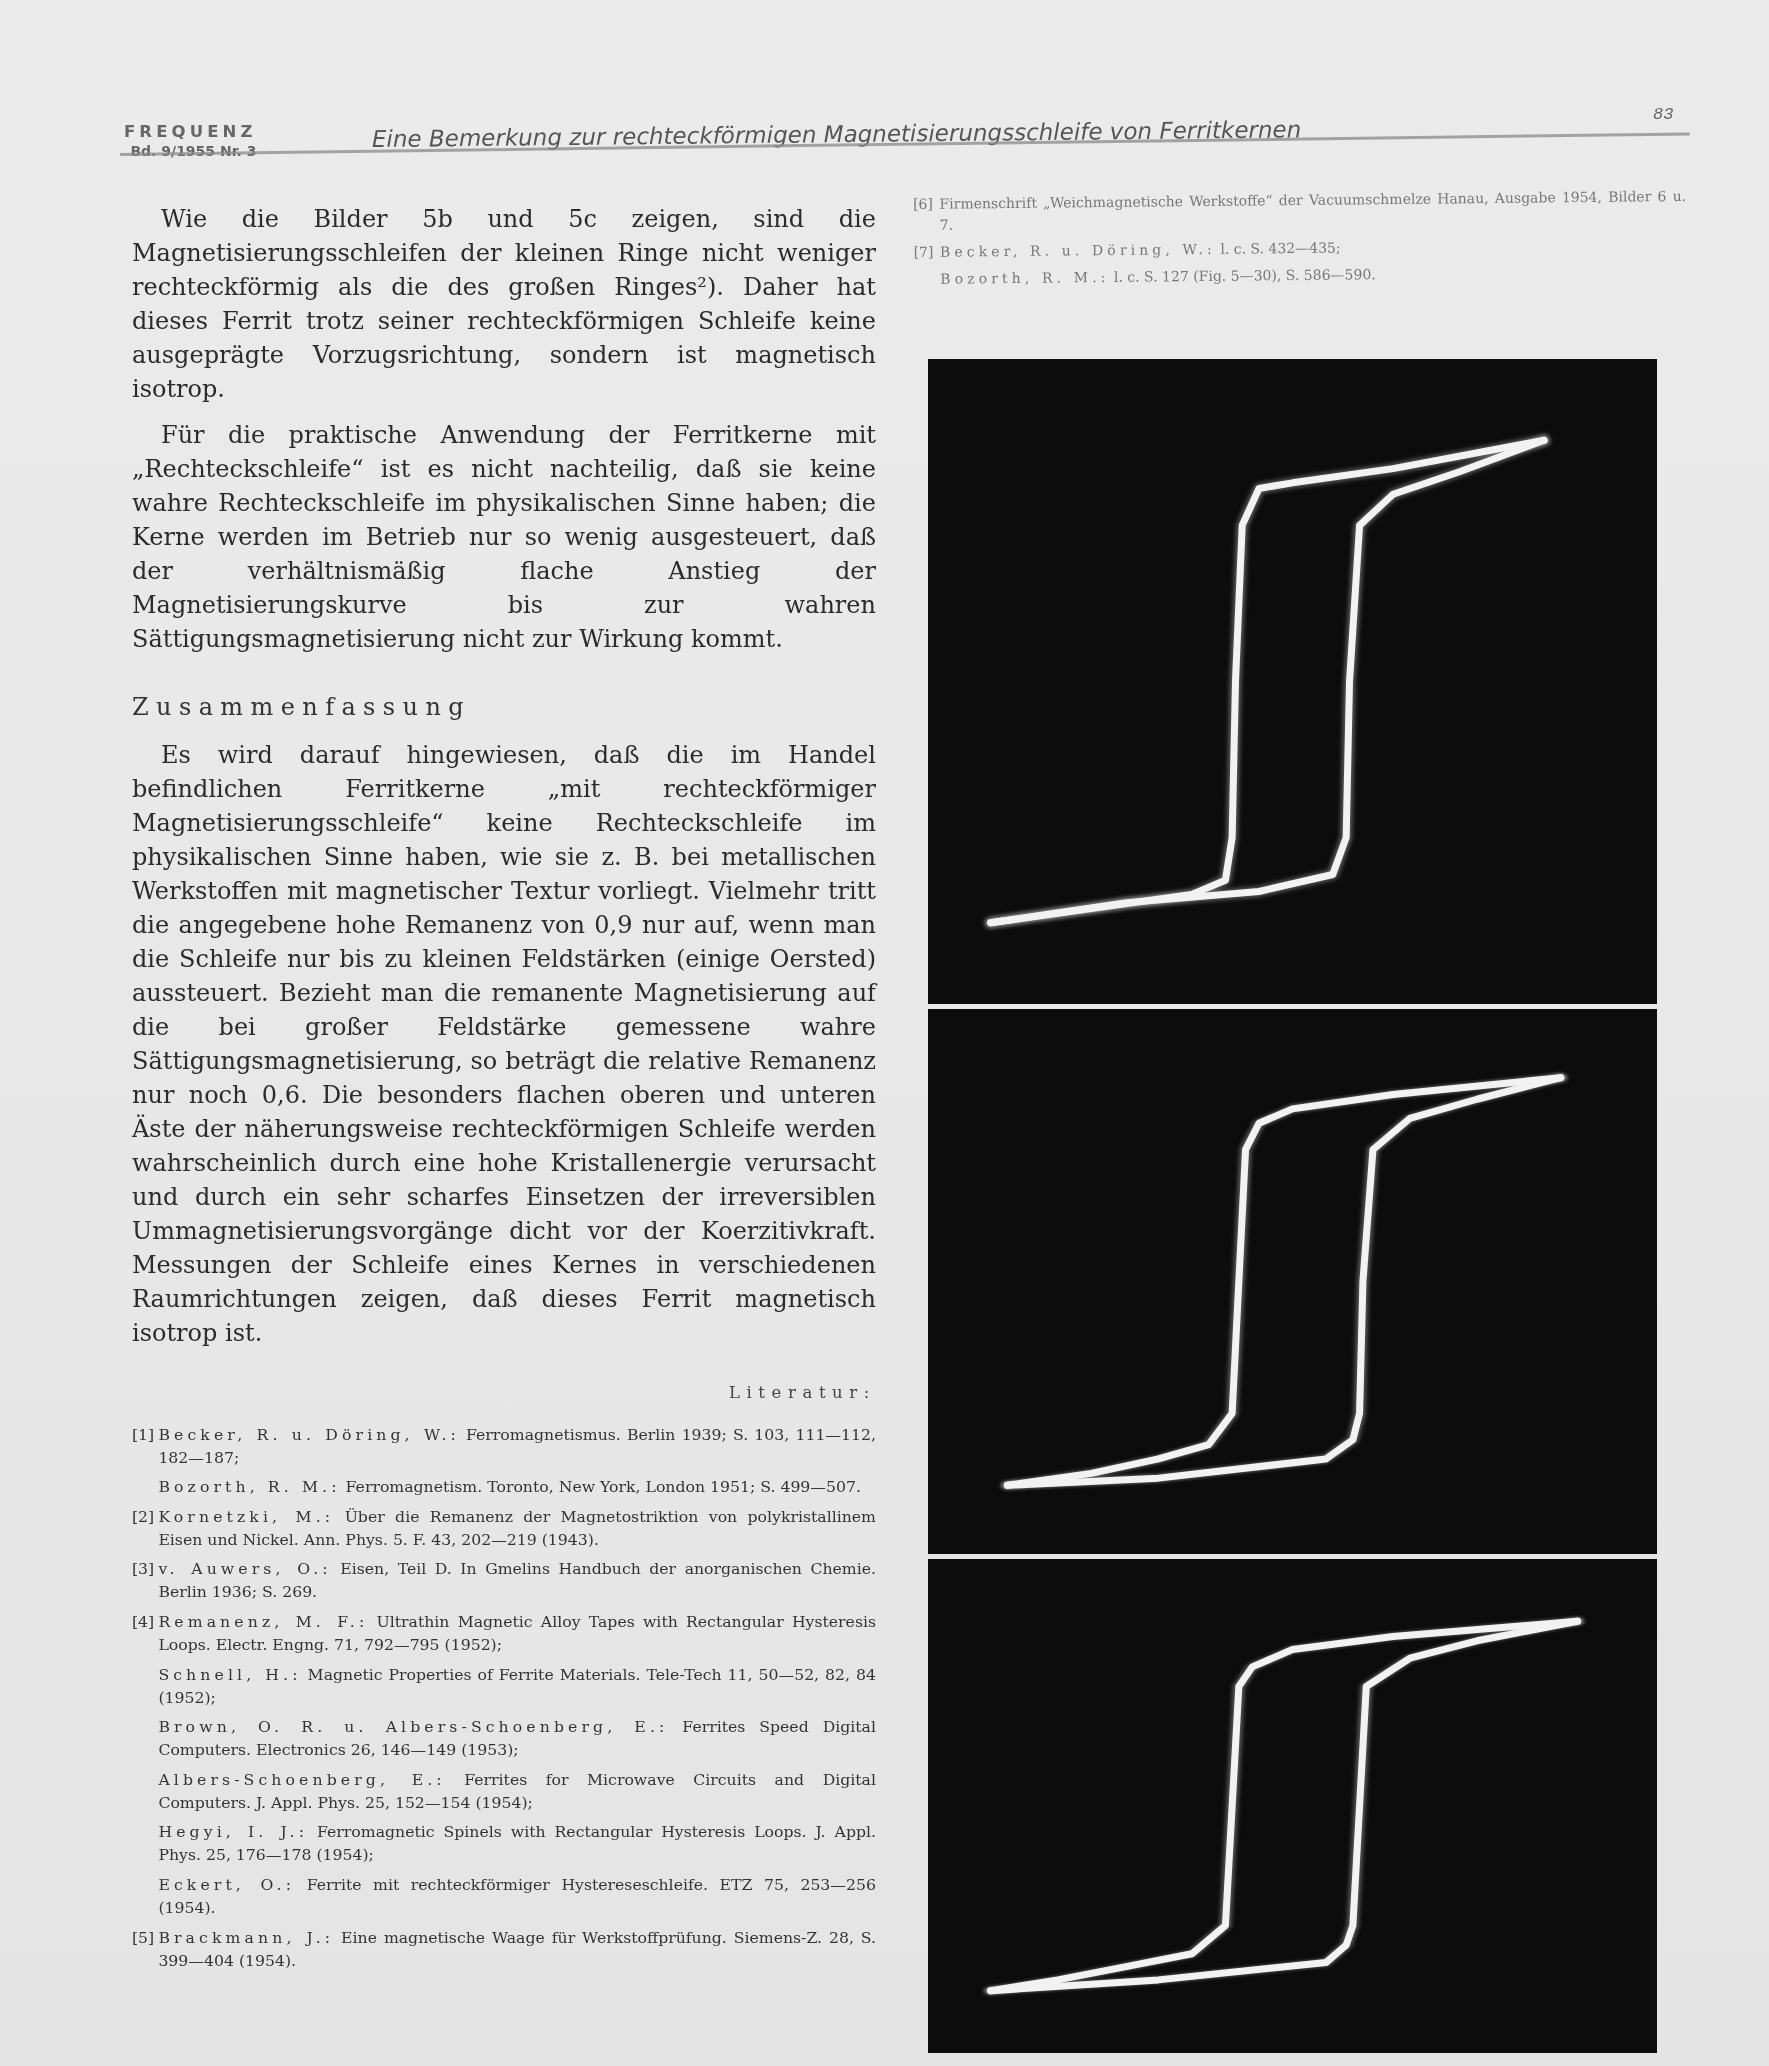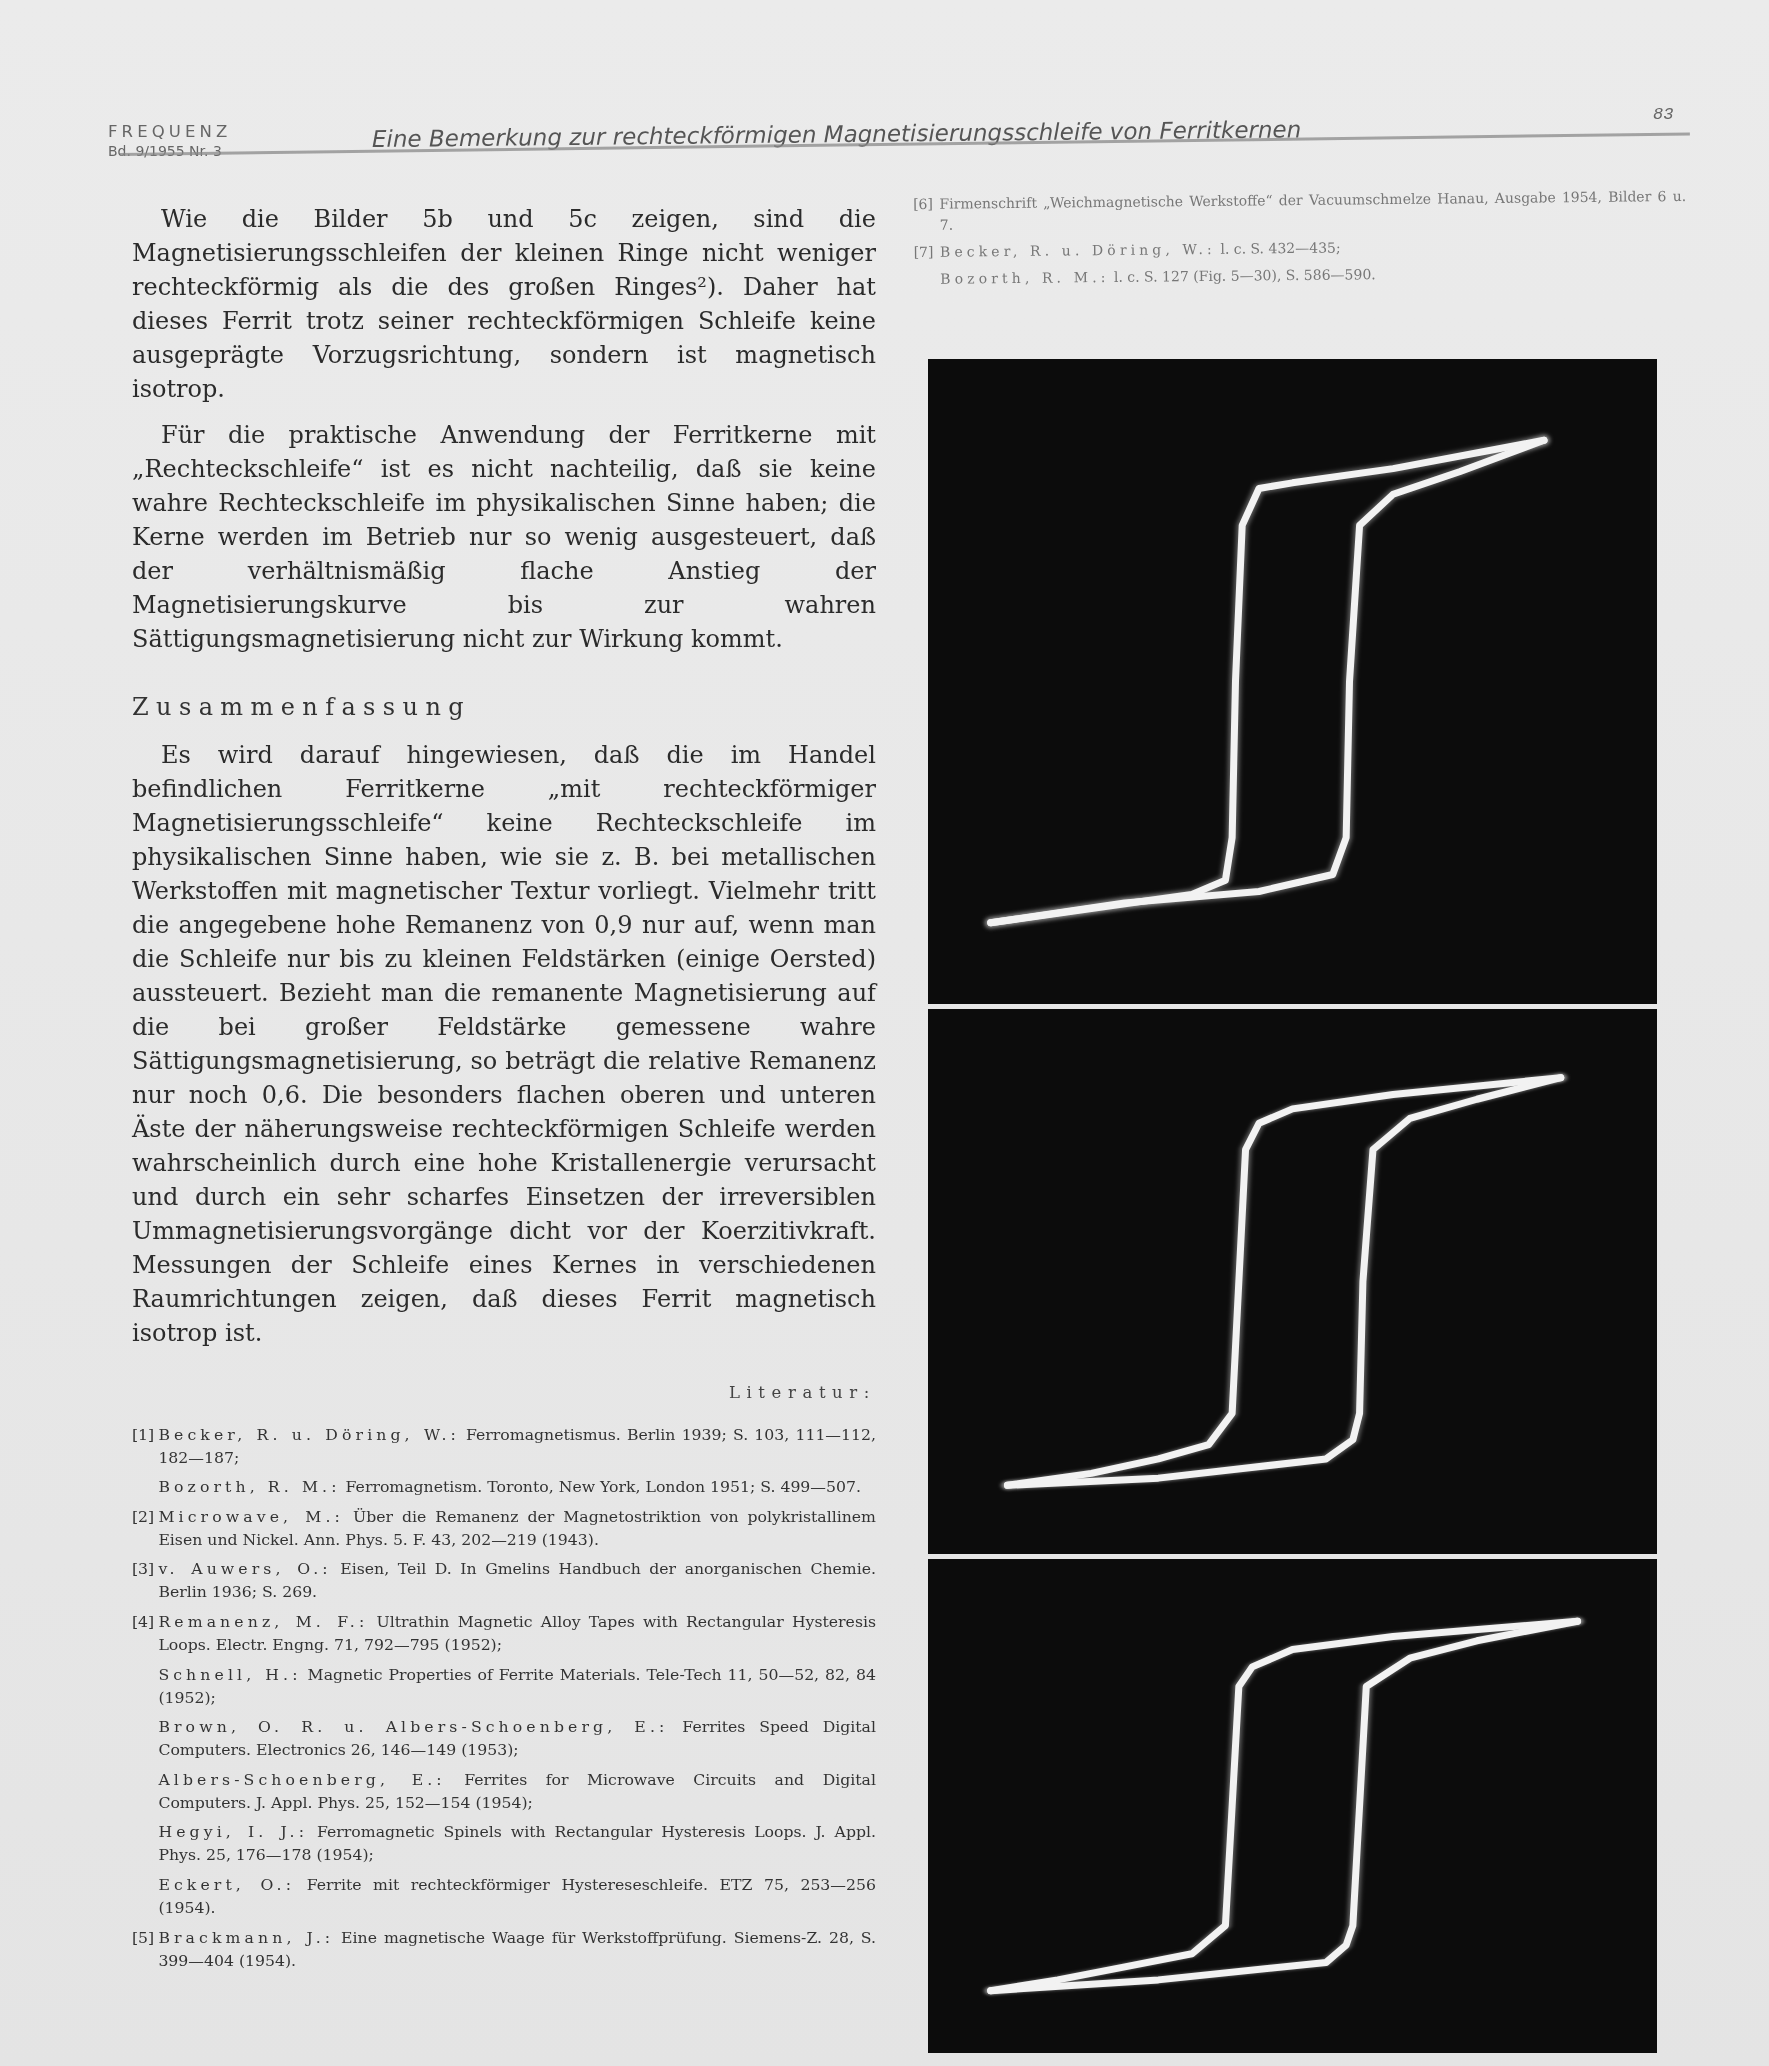--- a/index.html
+++ b/index.html
@@ -10,23 +10,23 @@
     color: #2a2a2a;
     position: relative;
     overflow: hidden;
   }
   .page {
     position: absolute; left: 0; top: 0; width: 1769px; height: 2594px;
     background: linear-gradient(180deg, #ebebeb 0%, #e6e6e6 60%, #e2e2e2 100%);
   }
   
   .hdr-journal {
-    position: absolute; left: 108px; top: 124px;
-    font-family: "DejaVu Sans", sans-serif; font-weight: normal;
-    color: #666; line-height: 1;
+    position: absolute; left: 124px; top: 124px;
+    font-family: "DejaVu Sans", sans-serif; font-weight: bold;
+    color: #666; line-height: 1; text-align: right;
   }
   .hdr-journal .j1 { font-size: 16.5px; letter-spacing: 4.1px; }
   .hdr-journal .j2 { font-size: 14px; margin-top: 3.3px; }
   .hdr-title {
     position: absolute; left: 372px; top: 126px;
     font-family: "DejaVu Sans", sans-serif; font-style: italic;
     font-size: 23px; color: #555;
     transform: rotate(-0.6deg); transform-origin: left center;
     white-space: nowrap;
   }
@@ -91,21 +91,21 @@
     <p class="para">Wie die Bilder 5b und 5c zeigen, sind die Magnetisierungsschleifen der kleinen Ringe nicht weniger rechteckförmig als die des großen Ringes²). Daher hat dieses Ferrit trotz seiner rechteckförmigen Schleife keine ausgeprägte Vorzugsrichtung, sondern ist magnetisch isotrop.</p>
     <p class="para">Für die praktische Anwendung der Ferritkerne mit „Rechteckschleife“ ist es nicht nachteilig, daß sie keine wahre Rechteckschleife im physikalischen Sinne haben; die Kerne werden im Betrieb nur so wenig ausgesteuert, daß der verhältnismäßig flache Anstieg der Magnetisierungskurve bis zur wahren Sättigungsmagnetisierung nicht zur Wirkung kommt.</p>
 
     <div class="section-heading">Zusammenfassung</div>
     <p class="para">Es wird darauf hingewiesen, daß die im Handel befindlichen Ferritkerne „mit rechteckförmiger Magnetisierungsschleife“ keine Rechteckschleife im physikalischen Sinne haben, wie sie z. B. bei metallischen Werkstoffen mit magnetischer Textur vorliegt. Vielmehr tritt die angegebene hohe Remanenz von 0,9 nur auf, wenn man die Schleife nur bis zu kleinen Feldstärken (einige Oersted) aussteuert. Bezieht man die remanente Magnetisierung auf die bei großer Feldstärke gemessene wahre Sättigungsmagnetisierung, so beträgt die relative Remanenz nur noch 0,6. Die besonders flachen oberen und unteren Äste der näherungsweise rechteckförmigen Schleife werden wahrscheinlich durch eine hohe Kristallenergie verursacht und durch ein sehr scharfes Einsetzen der irreversiblen Ummagnetisierungsvorgänge dicht vor der Koerzitivkraft. Messungen der Schleife eines Kernes in verschiedenen Raumrichtungen zeigen, daß dieses Ferrit magnetisch isotrop ist.</p>
 
     <div class="lit-heading">Literatur:</div>
     <div id="left-refs">
         <div class="ref"><span class="num">[1]</span><span class="author">Becker, R. u. Döring, W.:</span> <span>Ferromagnetismus. Berlin 1939; S. 103, 111—112, 182—187;</span></div>
         <div class="ref"><span class="author">Bozorth, R. M.:</span> <span>Ferromagnetism. Toronto, New York, London 1951; S. 499—507.</span></div>
-        <div class="ref"><span class="num">[2]</span><span class="author">Microwave, M.:</span> <span>Über die Remanenz der Magnetostriktion von polykristallinem Eisen und Nickel. Ann. Phys. 5. F. 43, 202—219 (1943).</span></div>
+        <div class="ref"><span class="num">[2]</span><span class="author">Kornetzki, M.:</span> <span>Über die Remanenz der Magnetostriktion von polykristallinem Eisen und Nickel. Ann. Phys. 5. F. 43, 202—219 (1943).</span></div>
         <div class="ref"><span class="num">[3]</span><span class="author">v. Auwers, O.:</span> <span>Eisen, Teil D. In Gmelins Handbuch der anorganischen Chemie. Berlin 1936; S. 269.</span></div>
         <div class="ref"><span class="num">[4]</span><span class="author">Remanenz, M. F.:</span> <span>Ultrathin Magnetic Alloy Tapes with Rectangular Hysteresis Loops. Electr. Engng. 71, 792—795 (1952);</span></div>
         <div class="ref"><span class="author">Schnell, H.:</span> <span>Magnetic Properties of Ferrite Materials. Tele-Tech 11, 50—52, 82, 84 (1952);</span></div>
         <div class="ref"><span class="author">Brown, O. R. u. Albers-Schoenberg, E.:</span> <span>Ferrites Speed Digital Computers. Electronics 26, 146—149 (1953);</span></div>
         <div class="ref"><span class="author">Albers-Schoenberg, E.:</span> <span>Ferrites for Microwave Circuits and Digital Computers. J. Appl. Phys. 25, 152—154 (1954);</span></div>
         <div class="ref"><span class="author">Hegyi, I. J.:</span> <span>Ferromagnetic Spinels with Rectangular Hysteresis Loops. J. Appl. Phys. 25, 176—178 (1954);</span></div>
         <div class="ref"><span class="author">Eckert, O.:</span> <span>Ferrite mit rechteckförmiger Hystereseschleife. ETZ 75, 253—256 (1954).</span></div>
         <div class="ref"><span class="num">[5]</span><span class="author">Brackmann, J.:</span> <span>Eine magnetische Waage für Werkstoffprüfung. Siemens-Z. 28, S. 399—404 (1954).</span></div>
       </div>
 

